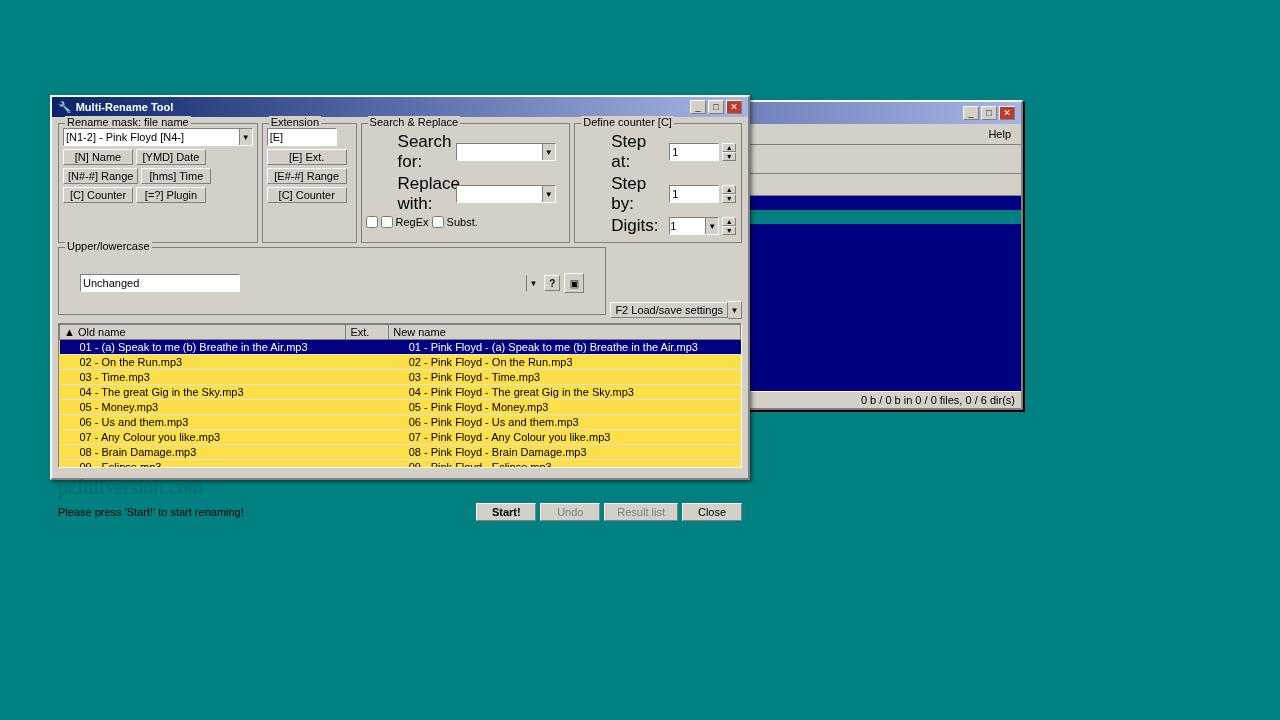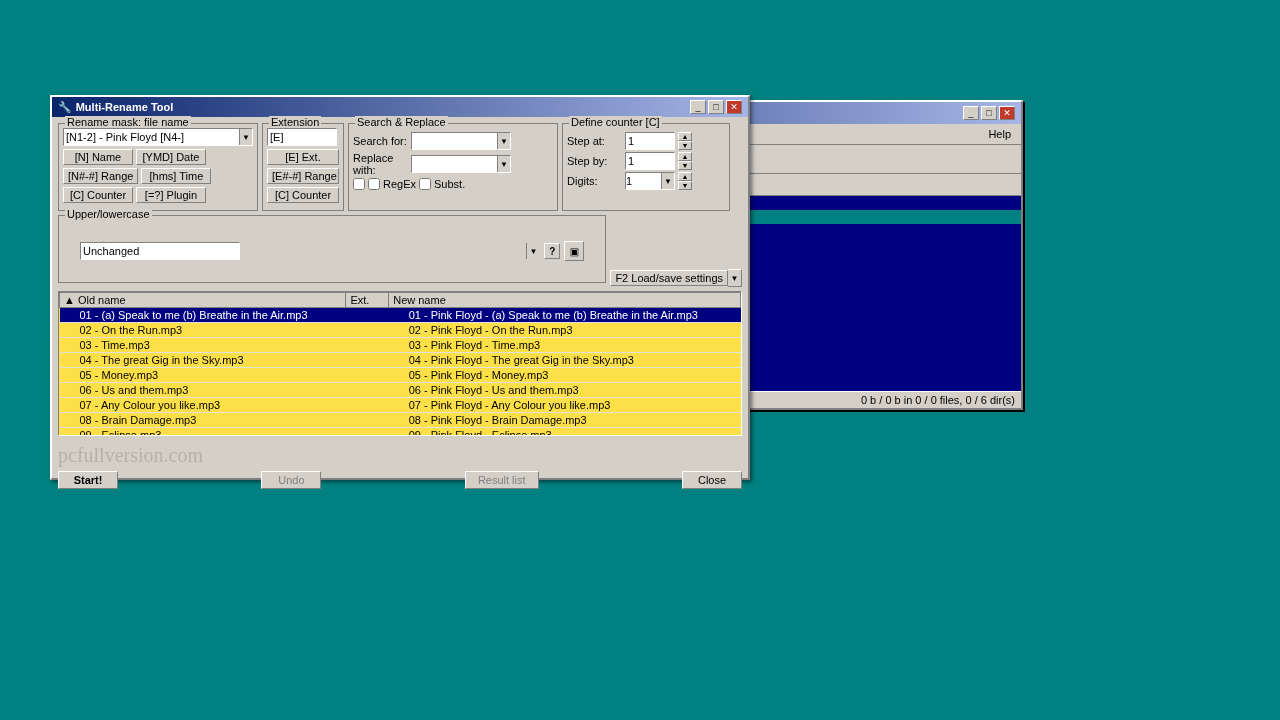--- a/index.html
+++ b/index.html
@@ -202,21 +202,21 @@
     .section-title {
       position: absolute;
       top: -8px;
       left: 6px;
       background: #d4d0c8;
       padding: 0 2px;
       font-size: 11px;
       color: #000;
     }
     .section-mask { width: 200px; padding-top: 4px; }
-    .section-ext { width: 82px; padding-top: 4px; }
+    .section-ext { width: 95px; padding-top: 4px; }
     .section-search { width: 210px; padding-top: 4px; }
     .section-counter { width: 168px; padding-top: 4px; }
 
     .field-row {
       display: flex;
       align-items: center;
       gap: 3px;
       margin-bottom: 3px;
     }
     .field-label-btn {
@@ -295,23 +295,24 @@
       cursor: pointer;
       line-height: 1;
     }
     .counter-row {
       display: flex;
       align-items: center;
       gap: 3px;
       margin-bottom: 2px;
     }
     .counter-label {
-      font-size: 11px;
+      font-size: 17px;
       width: 55px;
       color: #000;
+      margin-left: 32px;
     }
     .counter-input {
       background: white;
       border: 1px solid;
       border-top-color: #808080;
       border-left-color: #808080;
       border-right-color: #fff;
       border-bottom-color: #fff;
       padding: 1px 2px;
       font-size: 11px;
@@ -808,19 +809,20 @@
               <td></td>
               <td>09 - Pink Floyd - Eclipse.mp3</td>
             </tr>
           </tbody>
       </table>
     </div>
 
     <div class="watermark">pcfullversion.com</div>
 
     <div class="bottom-row">
+      <span class="status-msg">Please press 'Start!' to start renaming!</span>
       <button class="action-btn primary">Start!</button>
       <button class="action-btn" disabled="">Undo</button>
       <button class="action-btn" disabled="">Result list</button>
       <button class="action-btn">Close</button>
     </div>
   </div>
 </div>
 
 </body></html>

